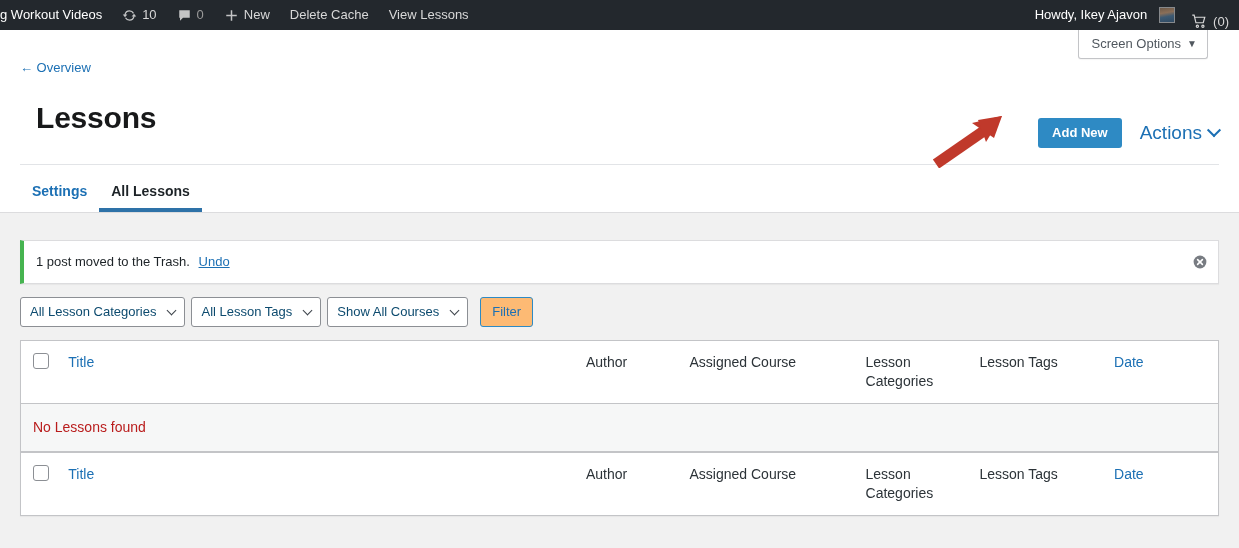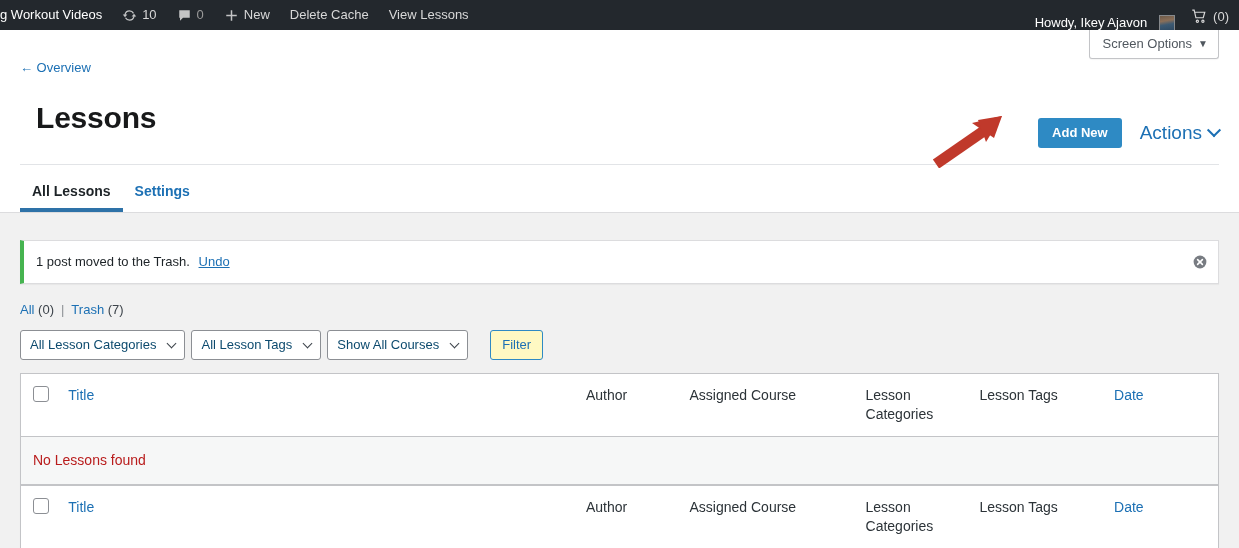--- a/index.html
+++ b/index.html
@@ -22,43 +22,43 @@
   }
   .ab-left { display: flex; align-items: flex-end; padding-left: 0px; }
   .ab-item {
     display: flex; align-items: center; gap: 5px;
     padding: 0 10px; height: 30px; line-height: 30px;
     color: #d8d8d8; white-space: nowrap;
   }
   .ab-item.site { padding-left: 0; color: #ffffff; }
   .ab-count { color: #9a9a9a; }
   .ab-right {
-    position: absolute; right: 0; top: 8px;
-    display: flex; align-items: flex-start; height: 30px;
+    position: absolute; right: 0; top: 0;
+    display: flex; align-items: flex-end; height: 30px;
   }
   .howdy { color: #ffffff; padding-right: 7px; font-size: 13px; }
   .avatar {
     width: 16px; height: 16px;
     background: linear-gradient(170deg,#6d5a49 0%,#8b6f58 35%,#3d5a73 60%,#2f4a63 100%);
     border: 1px solid #86898c;
     display: inline-block; vertical-align: middle;
   }
   .cart { display: flex; align-items: center; gap: 5px; padding: 0 10px 0 16px; color: #d8d8d8; }
   .icon-svg { display: block; }
 
   
   .header-zone {
     background: #ffffff;
     width: 100%;
     position: relative;
     padding: 0 20px;
     border-bottom: 1px solid #dcdcde;
   }
   .screen-opts-wrap {
-    position: absolute; right: 20px; top: 0;
+    position: absolute; right: 31px; top: 0;
   }
   .screen-options-tab {
     background: #fff;
     border: 1px solid #c3c4c7;
     border-top: none;
     border-radius: 0 0 3px 3px;
     padding: 6px 10px 7px 12px;
     font-size: 13px;
     color: #50575e;
     display: inline-flex; align-items: center; gap: 6px;
@@ -205,30 +205,30 @@
   .select-wrap { position: relative; display: inline-block; }
   .select-chev {
     position: absolute; right: 10px; top: 10px;
     width: 7px; height: 7px;
     border-right: 1.6px solid #3c434a;
     border-bottom: 1.6px solid #3c434a;
     transform: rotate(45deg);
     pointer-events: none;
   }
   .btn-filter {
-    background: #fef9c3;
+    background: #fdba74;
     border: 1px solid #2e8ac4;
     color: #1c70b4;
     border-radius: 3px;
     font-size: 13px;
     font-family: "Liberation Sans", sans-serif;
     height: 30px;
     padding: 0 11px;
     cursor: pointer;
-    margin-left: 16px;
+    margin-left: 6px;
   }
 
   
   .wp-list-table {
     width: 100%;
     margin-top: 13px;
     border: 1px solid #c3c4c7;
     border-spacing: 0;
     border-collapse: separate;
     background: #fff;
@@ -347,22 +347,22 @@
     <div class="title-actions">
       <button class="btn-add-new">Add New</button>
       <span class="actions-dd">
         <span>Actions</span>
         <span class="chev"></span>
       </span>
     </div>
   </div>
 
   <div class="tabs">
+    <a class="tab">Settings</a>
     <a class="tab active">All Lessons</a>
-    <a class="tab">Settings</a>
   </div>
 
   <svg class="arrow-annot" viewBox="0 0 78 56">
     <defs></defs>
     <path d="M4 52 L56 16" stroke="#c0392b" stroke-width="11" stroke-linecap="butt"></path>
     <path d="M70 4 L40 11 L62 26 Z" fill="#c0392b"></path>
     <path d="M70 4 L46 8 L54 30 Z" fill="#c0392b"></path>
   </svg>
 </div>
 
@@ -373,31 +373,20 @@
     <span>1 post moved to the Trash.</span>
     <a style="margin-left:5px;">Undo</a>
     <span class="dismiss">
       <svg width="16" height="16" viewBox="0 0 20 20">
         <circle cx="10" cy="10" r="8" fill="#787c82"></circle>
         <path d="M7 7l6 6M13 7l-6 6" stroke="#ffffff" stroke-width="2" stroke-linecap="round"></path>
       </svg>
     </span>
   </div>
 
-  <ul class="subsubsub">
-    <li>
-      <a>All</a>
-      <span class="count">(0)</span>
-    </li>
-    <li class="sep">|</li>
-    <li>
-      <a>Trash</a>
-      <span class="count">(7)</span>
-    </li>
-  </ul>
 
   <div class="tablenav">
     <span class="select-wrap">
       <span class="select-box">All Lesson Categories</span>
       <span class="select-chev"></span>
     </span>
     <span class="select-wrap">
       <span class="select-box">All Lesson Tags</span>
       <span class="select-chev"></span>
     </span>

